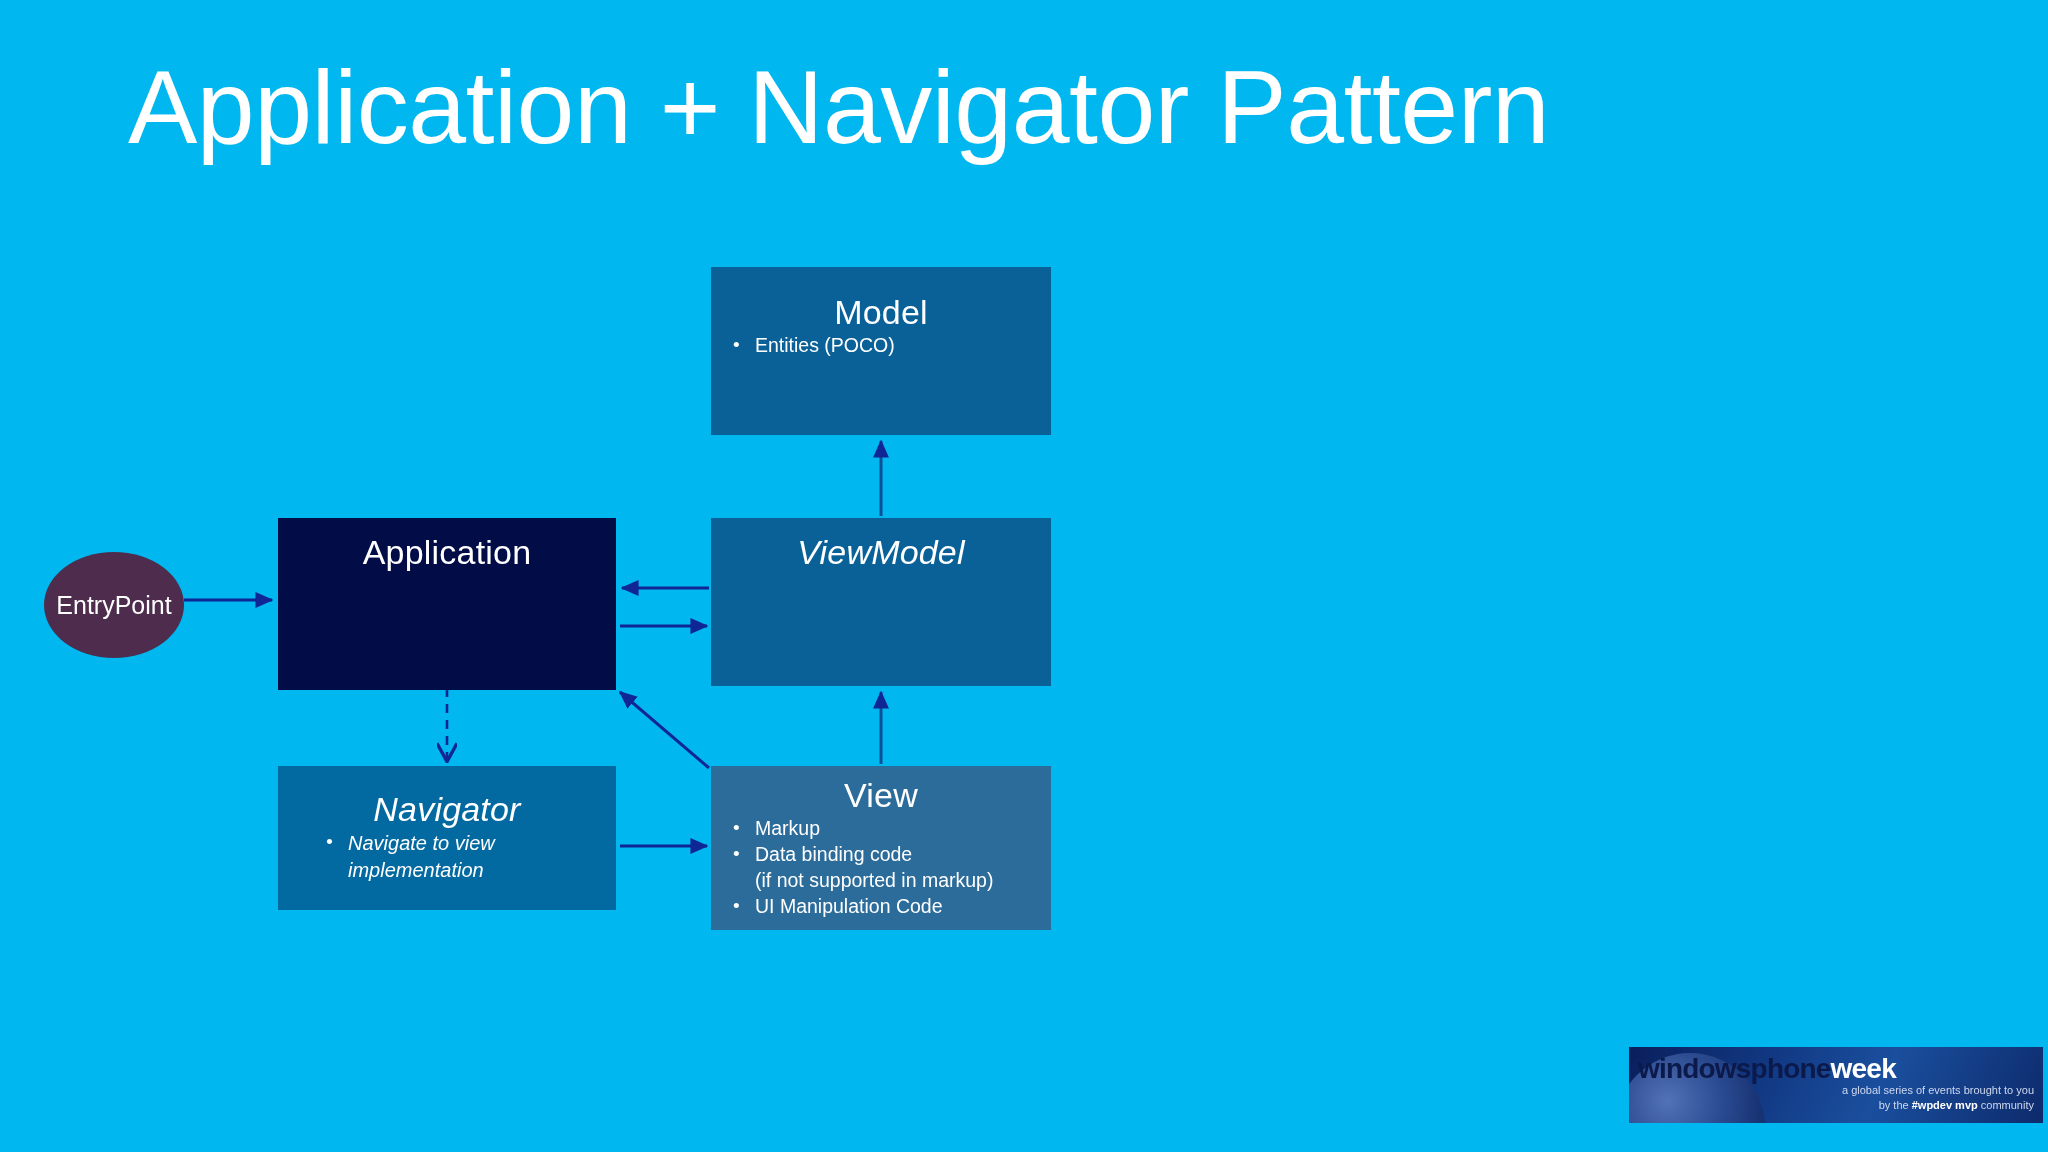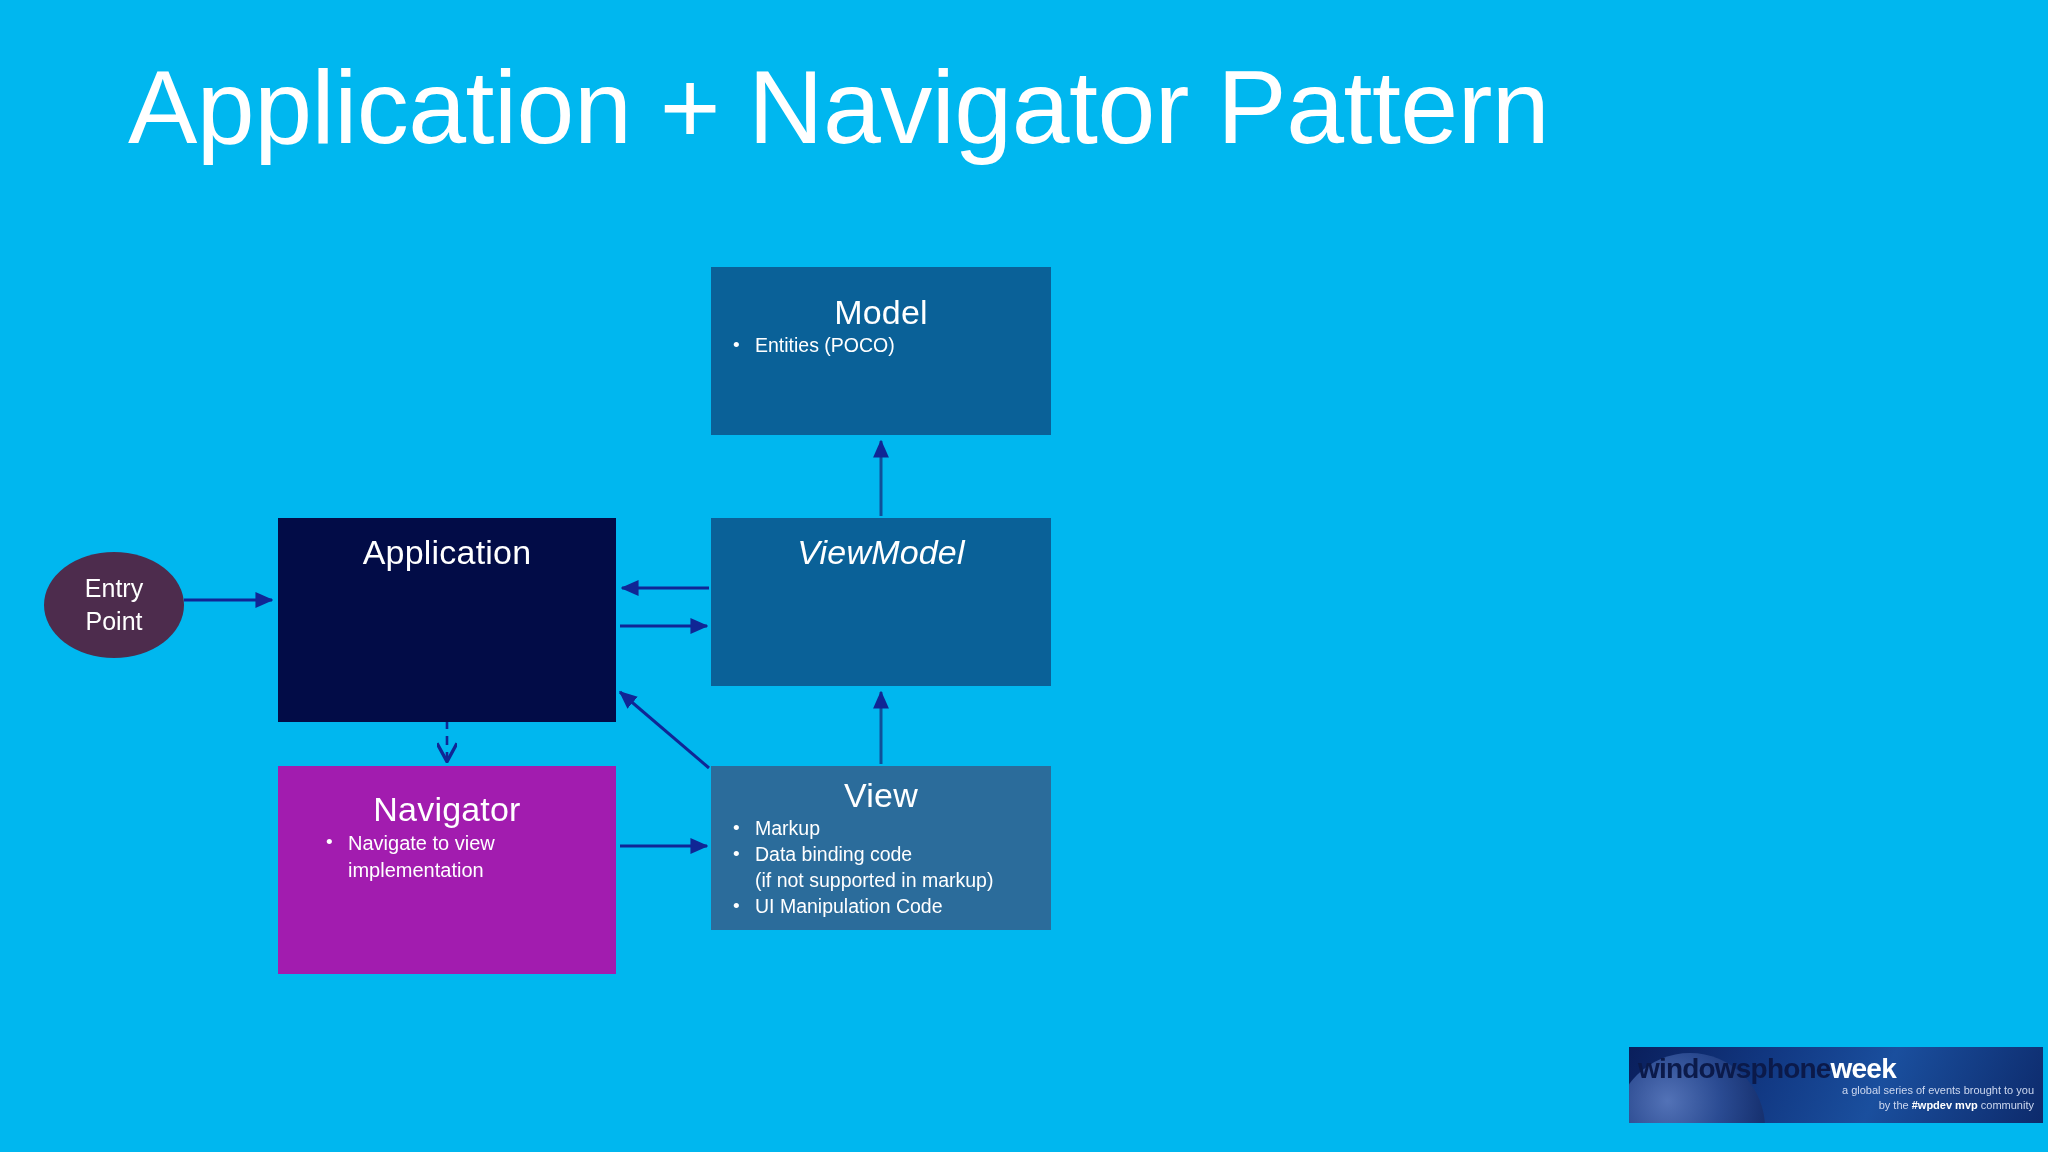--- a/index.html
+++ b/index.html
@@ -78,28 +78,29 @@
   }
   #node-model .node-title { margin-top: 26px; }
 
   #node-viewmodel {
     left: 711px; top: 518px; width: 340px; height: 168px;
     background: #0a6198;
   }
   #node-viewmodel .node-title { margin-top: 15px; font-style: italic; }
 
   #node-application {
-    left: 278px; top: 518px; width: 338px; height: 204px;
+    left: 278px; top: 518px; width: 338px; height: 172px;
     background: #020c47;
   }
   #node-application .node-title { margin-top: 15px; }
 
   #node-navigator {
-    left: 278px; top: 766px; width: 338px; height: 208px;
-    background: #a21caf;
+    left: 278px; top: 766px; width: 338px; height: 144px;
+    background: #0369a1;
+    font-style: italic;
   }
   #node-navigator .node-title { margin-top: 24px; }
   #node-navigator .bullets {
     padding-left: 40px;
   }
   #node-navigator .bullets li { font-size: 20px; }
 
   #node-view {
     left: 711px; top: 766px; width: 340px; height: 164px;
     background: #2b6c9b;
@@ -110,21 +111,21 @@
   #entry-point {
     position: absolute;
     left: 44px;
     top: 552px;
     width: 140px;
     height: 106px;
     border-radius: 50%;
     background: #4d2c4d;
     color: #ffffff;
     display: flex;
-    flex-direction: column;
+    flex-direction: row;
     align-items: center;
     justify-content: center;
     font-size: 25px;
     line-height: 1.32;
     text-align: center;
   }
 
   
   #connectors {
     position: absolute;

